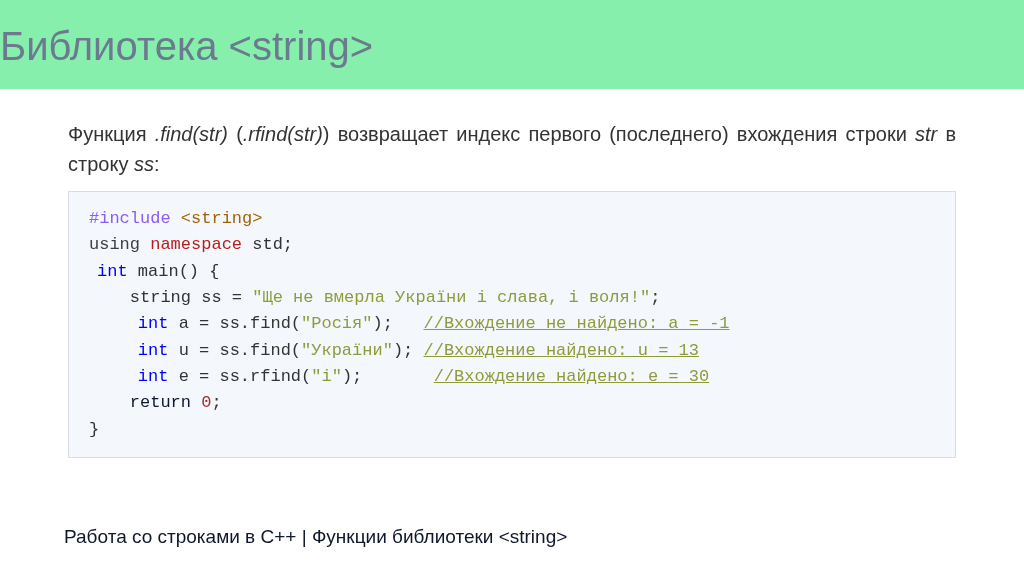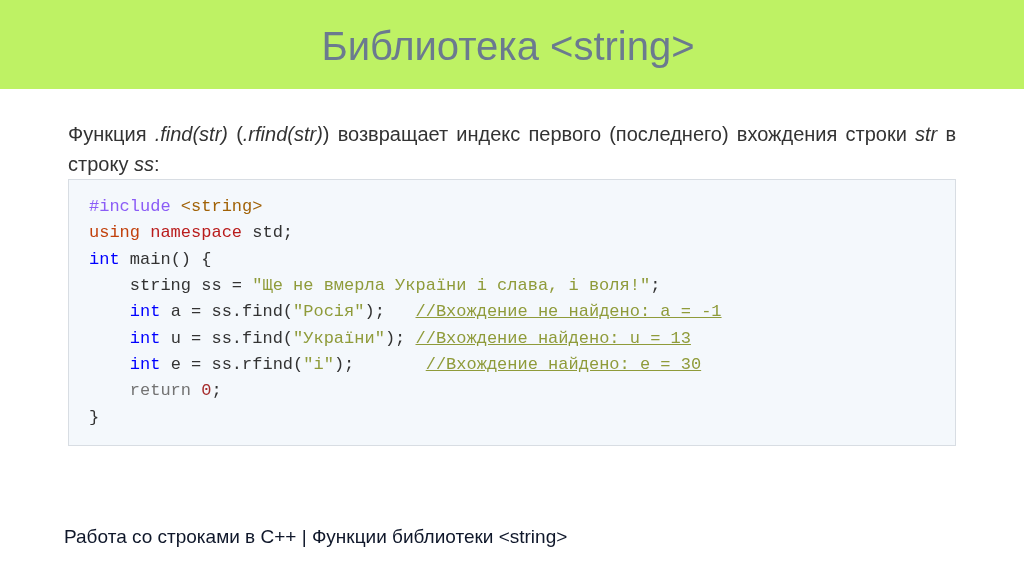--- a/index.html
+++ b/index.html
@@ -9,60 +9,59 @@
     }
     body {
       width: 1024px;
       height: 574px;
       background: #ffffff;
       font-family: Arial, Helvetica, sans-serif;
       position: relative;
       overflow: hidden;
     }
     .header-band {
-      background: #bef264;
+      background: #86efac;
       padding: 24px 8px 20px 0;
-      text-align: center;
       margin-bottom: 30px;
     }
     .title {
       font-size: 40px;
       color: #6b7a8f;
       font-weight: 400;
     }
     .content {
       padding: 0 68px;
     }
     .description {
       font-size: 20px;
       color: #333;
       line-height: 1.5;
-      margin-bottom: 0;
+      margin-bottom: 12px;
       text-align: justify;
     }
     .desc-italic {
       font-style: italic;
     }
     .code-block {
       background: #f4f8fc;
       border: 1px solid #d8dde3;
       padding: 14px 20px;
       font-family: 'Courier New', Courier, monospace;
       font-size: 17px;
       line-height: 1.55;
       color: #333;
       white-space: pre;
       margin-bottom: 16px;
     }
     .kw-include { color: #8b5cf6; }
     .kw-string-lib { color: #a16207; text-align: right; }
-    .kw-using { color: #c2410c; }
+    .kw-using { color: #404040; }
     .kw-namespace { color: #b91c1c; }
-    .kw-int { color: #0000ff; }
-    .kw-return { color: #737373; margin-top: 24px; }
+    .kw-int { color: #0000ff; margin-left: 8px; }
+    .kw-return { color: #0f172a; margin-top: 24px; }
     .str-literal { color: #8f9b3a; }
     .comment { color: #8f9b3a; text-decoration: underline; }
     .num { color: #a52a2a; }
     .post-note {
       font-size: 20px;
       color: #333;
       margin-bottom: 24px;
     }
     .footer {
       position: absolute;

